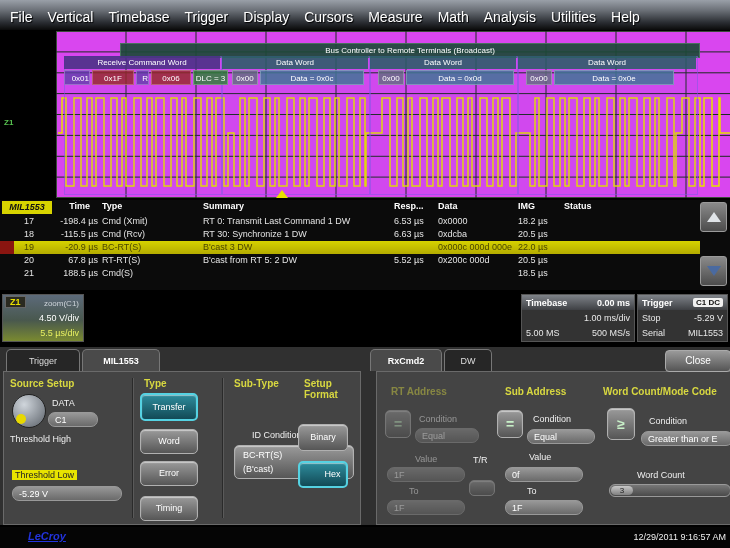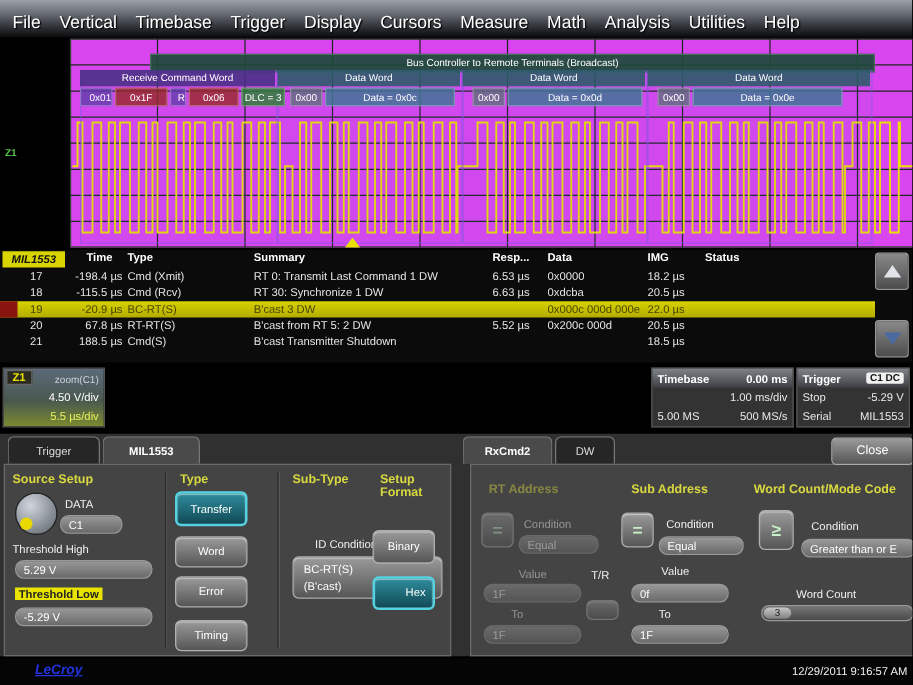--- a/index.html
+++ b/index.html
@@ -83,21 +83,21 @@
   .btn.sel{background:linear-gradient(180deg,#2e8c9c,#124a56);border:2px solid #55d2e2;}
   .fldbox{position:absolute;border-radius:7px;border:1px solid #999;color:#fff;font-size:9px;
      background:linear-gradient(180deg,#989898,#6a6a6a);padding:0 6px;box-sizing:border-box;
      line-height:14px;white-space:nowrap;overflow:hidden;}
   .dim{opacity:.45;}
   .vdiv{position:absolute;top:6px;bottom:6px;width:1px;background:#2a2a2a;border-right:1px solid #5a5a5a;}
   .glyph{font-size:14px;font-weight:bold;color:#c8f0c8;line-height:26px;}
   #knob{position:absolute;left:8px;top:22px;width:32px;height:32px;border-radius:50%;
      background:radial-gradient(circle at 35% 30%,#d0d6dc,#5a6068);border:1px solid #222;}
   #knob .led{position:absolute;left:3px;bottom:3px;width:10px;height:10px;border-radius:50%;background:#e8d800;}
-  #thlow-lab{background:#e8e400;color:#222;font-weight:bold;padding:0 3px;}
+  #thlow-lab{background:#e8e400;color:#222;font-weight:normal;padding:0 3px;}
   #slider{position:absolute;height:13px;border-radius:6px;background:linear-gradient(180deg,#777,#4a4a4a);
      border:1px solid #999;box-sizing:border-box;}
   #slider .handle{position:absolute;left:1px;top:1px;width:22px;height:9px;border-radius:5px;
      background:linear-gradient(180deg,#c8c8c8,#808080);color:#222;font-size:8px;text-align:center;line-height:9px;}
   #closebtn{position:absolute;left:290px;top:2px;width:64px;height:20px;border-radius:4px;
      border:1px solid #aaa;background:linear-gradient(180deg,#9a9a9a,#555);color:#fff;font-size:10px;
      text-align:center;line-height:20px;cursor:pointer;}
   
   #footer{position:absolute;left:0;top:527px;width:730px;height:21px;background:#050505;}
   #brand{position:absolute;left:28px;top:3px;color:#2233dd;font-weight:bold;font-style:italic;
@@ -201,21 +201,20 @@
         <span class="c-sum">B'cast from RT 5: 2 DW</span>
         <span class="c-resp">5.52 µs</span>
         <span class="c-data">0x200c 000d</span>
         <span class="c-img">20.5 µs</span>
         <span class="c-status"></span>
     </div>
     <div class="trow" style="top:67px;">
       <span class="c-num">21</span>
         <span class="c-time">188.5 µs</span>
         <span class="c-type">Cmd(S)</span>
-        <span class="c-sum">B'cast Transmitter Shutdown</span>
         <span class="c-resp"></span>
         <span class="c-data"></span>
         <span class="c-img">18.5 µs</span>
         <span class="c-status"></span>
     </div>
     <div class="scrollbtn" style="top:2px;">
         <span class="tri-up"></span>
       </div>
     <div class="scrollbtn" style="top:56px;">
         <span class="tri-down"></span>
@@ -266,21 +265,20 @@
     <div class="tab" style="left:444px;width:48px;">DW</div>
 
     <div id="lpanel" class="panel">
       <div class="hdr" style="left:6px;top:6px;">Source Setup</div>
       <div id="knob">
           <span class="led"></span>
         </div>
       <div class="lbl" style="left:48px;top:26px;">DATA</div>
       <div class="fldbox" style="left:44px;top:40px;width:50px;height:15px;">C1</div>
       <div class="lbl" style="left:6px;top:62px;">Threshold High</div>
-      <div class="fldbox" style="left:8px;top:76px;width:110px;height:15px;">5.29 V</div>
       <div class="lbl" id="thlow-lab" style="left:8px;top:98px;">Threshold Low</div>
       <div class="fldbox" style="left:8px;top:114px;width:110px;height:15px;">-5.29 V</div>
       <div class="vdiv" style="left:128px;"></div>
       <div class="hdr" style="left:140px;top:6px;">Type</div>
       <div class="btn sel" style="left:136px;top:21px;width:58px;height:28px;line-height:24px;">Transfer</div>
       <div class="btn" style="left:136px;top:57px;width:58px;height:25px;line-height:23px;">Word</div>
       <div class="btn" style="left:136px;top:89px;width:58px;height:25px;line-height:23px;">Error</div>
       <div class="btn" style="left:136px;top:124px;width:58px;height:25px;line-height:23px;">Timing</div>
       <div class="vdiv" style="left:218px;"></div>
       <div class="hdr" style="left:230px;top:6px;">Sub-Type</div>

